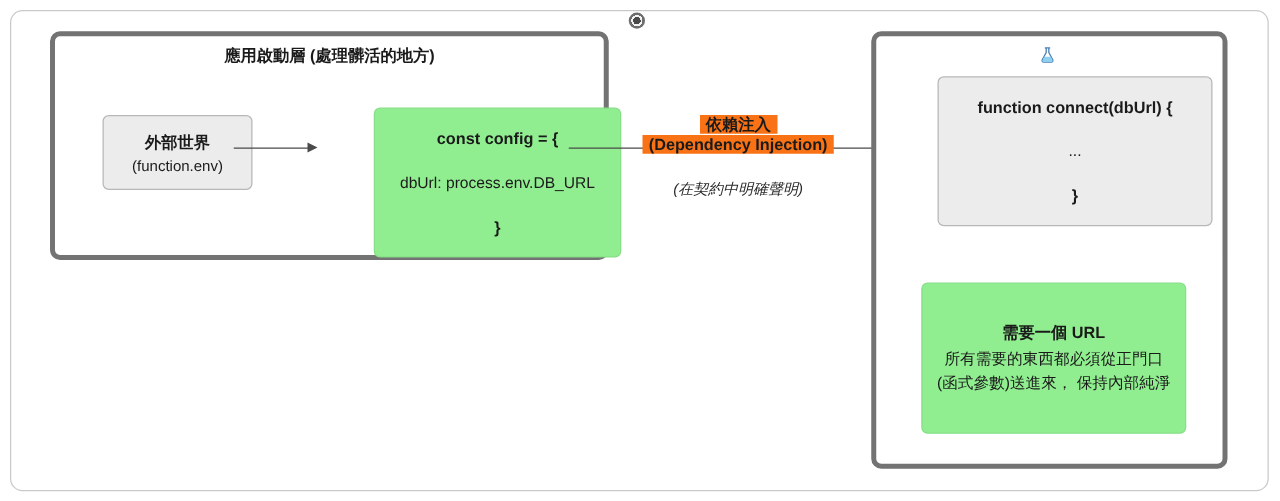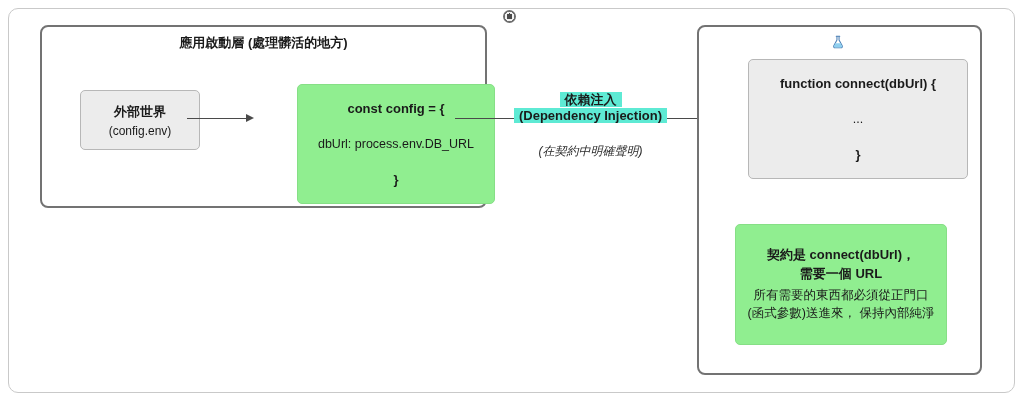--- a/index.html
+++ b/index.html
@@ -27,21 +27,21 @@
     font-size:13px; font-weight:bold; color:#1a1a1a;
   }
   .target-icon {
     display:inline-block; vertical-align:-2px;
     width:13px; height:13px; border-radius:50%;
     background: radial-gradient(circle at 50% 50%, #4a4a4a 0 3px, #f2f2f2 3px 4.5px, #6d6d6d 4.5px 6.5px);
     margin-right:5px;
   }
   .panel {
     position:absolute;
-    border:2px solid #737373;
+    border:4px solid #737373;
     border-radius:8px;
     background:#ffffff;
   }
   .panel-left { left:40px; top:25px; width:447px; height:183px; }
   .panel-right { left:697px; top:25px; width:285px; height:350px; }
   .panel-title {
     position:absolute; left:0; top:7px; width:100%;
     text-align:center;
     font-size:13px; font-weight:bold; color:#1a1a1a;
   }
@@ -102,21 +102,21 @@
   .arrow-label {
     position:absolute; left:493px; top:92px; width:195px;
     text-align:center;
   }
   .arrow-label .line-1, .arrow-label .line-2 {
     display:block;
     font-size:13px; font-weight:bold; color:#1a1a1a;
     line-height:1.25;
   }
   .arrow-label .line-1 span, .arrow-label .line-2 span {
-    background:#5eead4; padding:0 5px;
+    background:#f97316; padding:0 5px;
   }
   .arrow-label .line-3 {
     display:block; margin-top:18px;
     font-size:12px; font-style:italic; color:#2b2b2b;
   }
 </style>
 </head>
 <body>
 
 <div class="stage">
@@ -125,21 +125,21 @@
 
   <div class="page-title">
     <span class="target-icon"></span>
   </div>
 
   <div class="panel panel-left">
     <div class="panel-title">應用啟動層 (處理髒活的地方)</div>
 
     <div class="node node-gray external-box">
       <span class="l1">外部世界</span>
-      <span class="l2">(config.env)</span>
+      <span class="l2">(function.env)</span>
     </div>
 
     <div class="node node-green code-box config-box">
       <span class="b">const config = {</span>
       <span>dbUrl: process.env.DB_URL</span>
       <span class="b">}</span>
     </div>
   </div>
 
   <div class="arrow arrow-1"></div>
@@ -159,19 +159,18 @@
       </svg>
     </div>
 
     <div class="node node-gray code-box function-box">
       <span class="b">function connect(dbUrl) {</span>
       <span>...</span>
       <span class="b">}</span>
     </div>
 
     <div class="node node-green contract-box">
-      <span class="bold-line">契約是 connect(dbUrl)，</span>
       <span class="bold-line">需要一個 URL</span>
       <span class="body-line">所有需要的東西都必須從正門口 (函式參數)送進來， 保持內部純淨</span>
     </div>
   </div>
 
 </div>
 
 </body></html>

